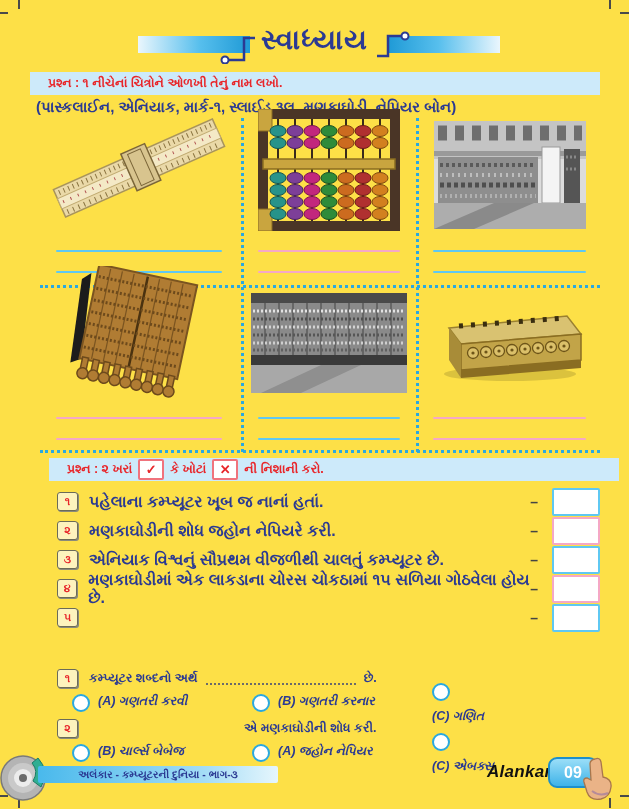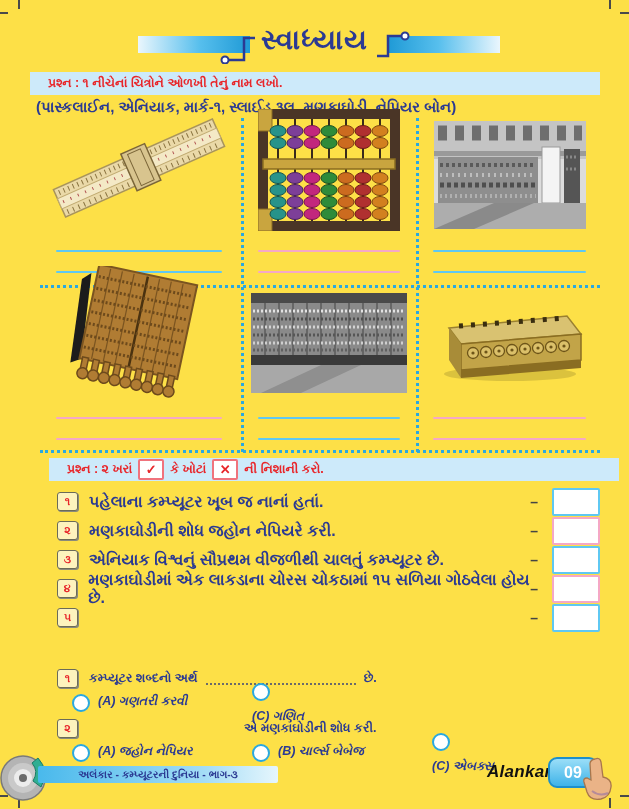--- a/index.html
+++ b/index.html
@@ -371,37 +371,41 @@
     <span class="dotted-blank"></span>
     <span>છે.</span>
   </div>
   <div class="opt-row" style="top:691px;">
     <span class="opt">
       <span class="opt-circle"></span>
       <span class="opt-label">(A) ગણતરી કરવી</span>
     </span>
     <span class="opt">
       <span class="opt-circle"></span>
+      <span class="opt-label">(B) ગણતરી કરનાર</span>
+    </span>
+    <span class="opt">
+      <span class="opt-circle"></span>
       <span class="opt-label">(C) ગણિત</span>
     </span>
   </div>
 
   <div class="mcq-line" style="top:716px;">
     <span class="numbadge">૨</span>
     <span class="gap-blank"></span>
     <span>એ મણકાઘોડીની શોધ કરી.</span>
   </div>
   <div class="opt-row" style="top:741px;">
     <span class="opt">
       <span class="opt-circle"></span>
+      <span class="opt-label">(B) ચાર્લ્સ બેબેજ</span>
+    </span>
+    <span class="opt">
+      <span class="opt-circle"></span>
       <span class="opt-label">(A) જહોન નેપિયર</span>
-    </span>
-    <span class="opt">
-      <span class="opt-circle"></span>
-      <span class="opt-label">(B) ચાર્લ્સ બેબેજ</span>
     </span>
     <span class="opt">
       <span class="opt-circle"></span>
       <span class="opt-label">(C) એબક્સ</span>
     </span>
   </div>
 
   <div class="cdwrap">
     <svg width="52" height="52" viewBox="0 0 52 52">
       <circle cx="23" cy="26" r="22" fill="#b4b4b4" stroke="#7a7a7a" stroke-width="1.5"></circle>

